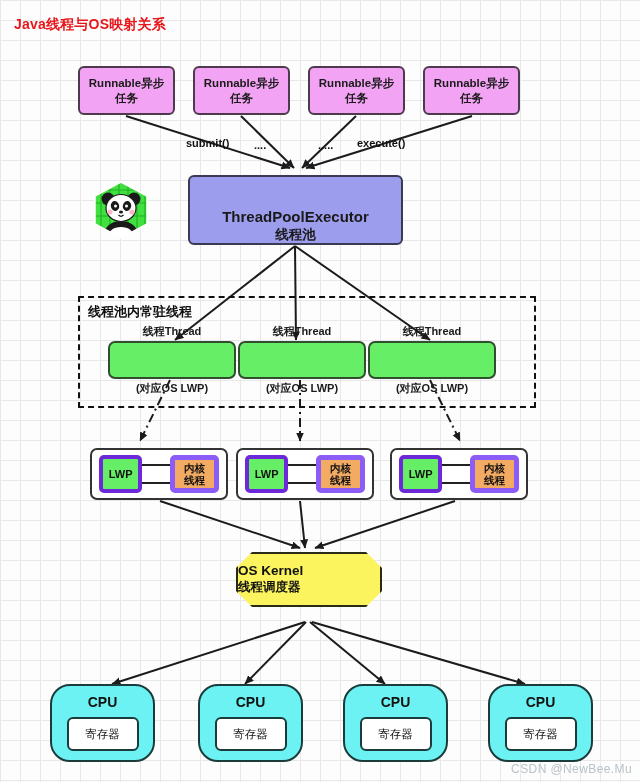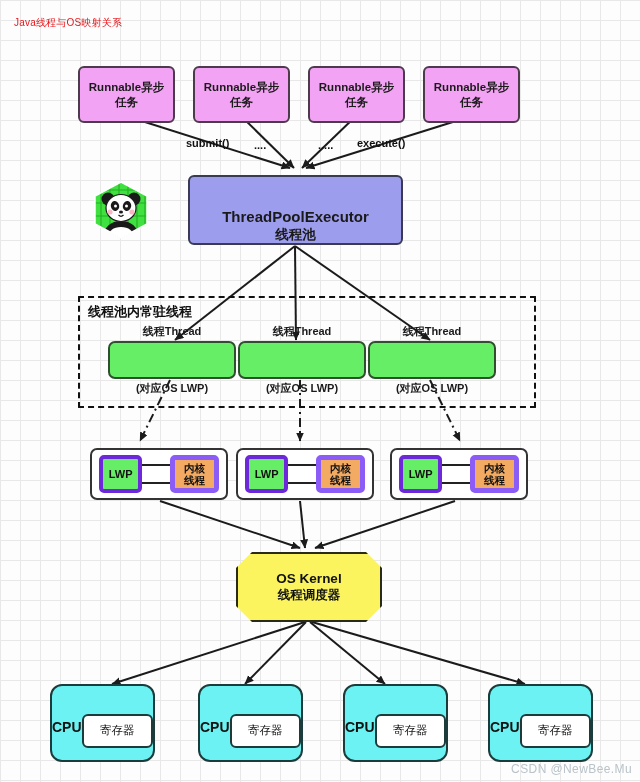--- a/index.html
+++ b/index.html
@@ -41,29 +41,29 @@
     border: 2px solid #333333;
     border-radius: 6px;
     color: #1a1a1a;
     font-weight: bold;
     line-height: 1.22;
   }
   .title {
     position: absolute;
     left: 14px;
     top: 16px;
-    font-size: 10px;
-    font-weight: normal;
+    font-size: 14px;
+    font-weight: bold;
     color: #e8161b;
     letter-spacing: 0.2px;
   }
   
   .task {
     width: 97px;
-    height: 57px;
+    height: 49px;
     background-color: #f3a3f3;
     border-color: #4d3a4d;
     font-size: 11.5px;
   }
   .task .l1 { font-weight: bold; }
   .task .l2 { font-weight: bold; }
 
   
   .tpe {
     left: 188px;
@@ -173,47 +173,46 @@
     box-sizing: border-box;
     line-height: 1.18;
   }
 
   
   .kernel {
     position: absolute;
     left: 236px;
     top: 552px;
     width: 146px;
-    height: 70px;
+    height: 55px;
     background-color: #fbf45e;
     border: 2px solid #2a2a18;
     box-sizing: border-box;
     display: flex;
     flex-direction: column;
-    align-items: center;
     justify-content: center;
     font-weight: bold;
     color: #111111;
     clip-path: polygon(16px 0, calc(100% - 16px) 0, 100% 16px, 100% calc(100% - 16px), calc(100% - 16px) 100%, 16px 100%, 0 calc(100% - 16px), 0 16px);
     font-size: 13.5px;
     line-height: 1.25;
   }
   .kernel .l2 { font-size: 12.5px; }
 
   
   .cpu {
     position: absolute;
     box-sizing: border-box;
     width: 105px;
     height: 78px;
     background-color: #6cf2f2;
     border: 2px solid #1c3c3c;
-    border-radius: 12px;
-    display: flex;
-    flex-direction: row;
+    border-radius: 20px;
+    display: flex;
+    flex-direction: column;
     align-items: center;
     justify-content: flex-start;
     padding-top: 8px;
     font-weight: bold;
     color: #111111;
     font-size: 14px;
   }
   .reg {
     margin-top: 7px;
     width: 72px;

